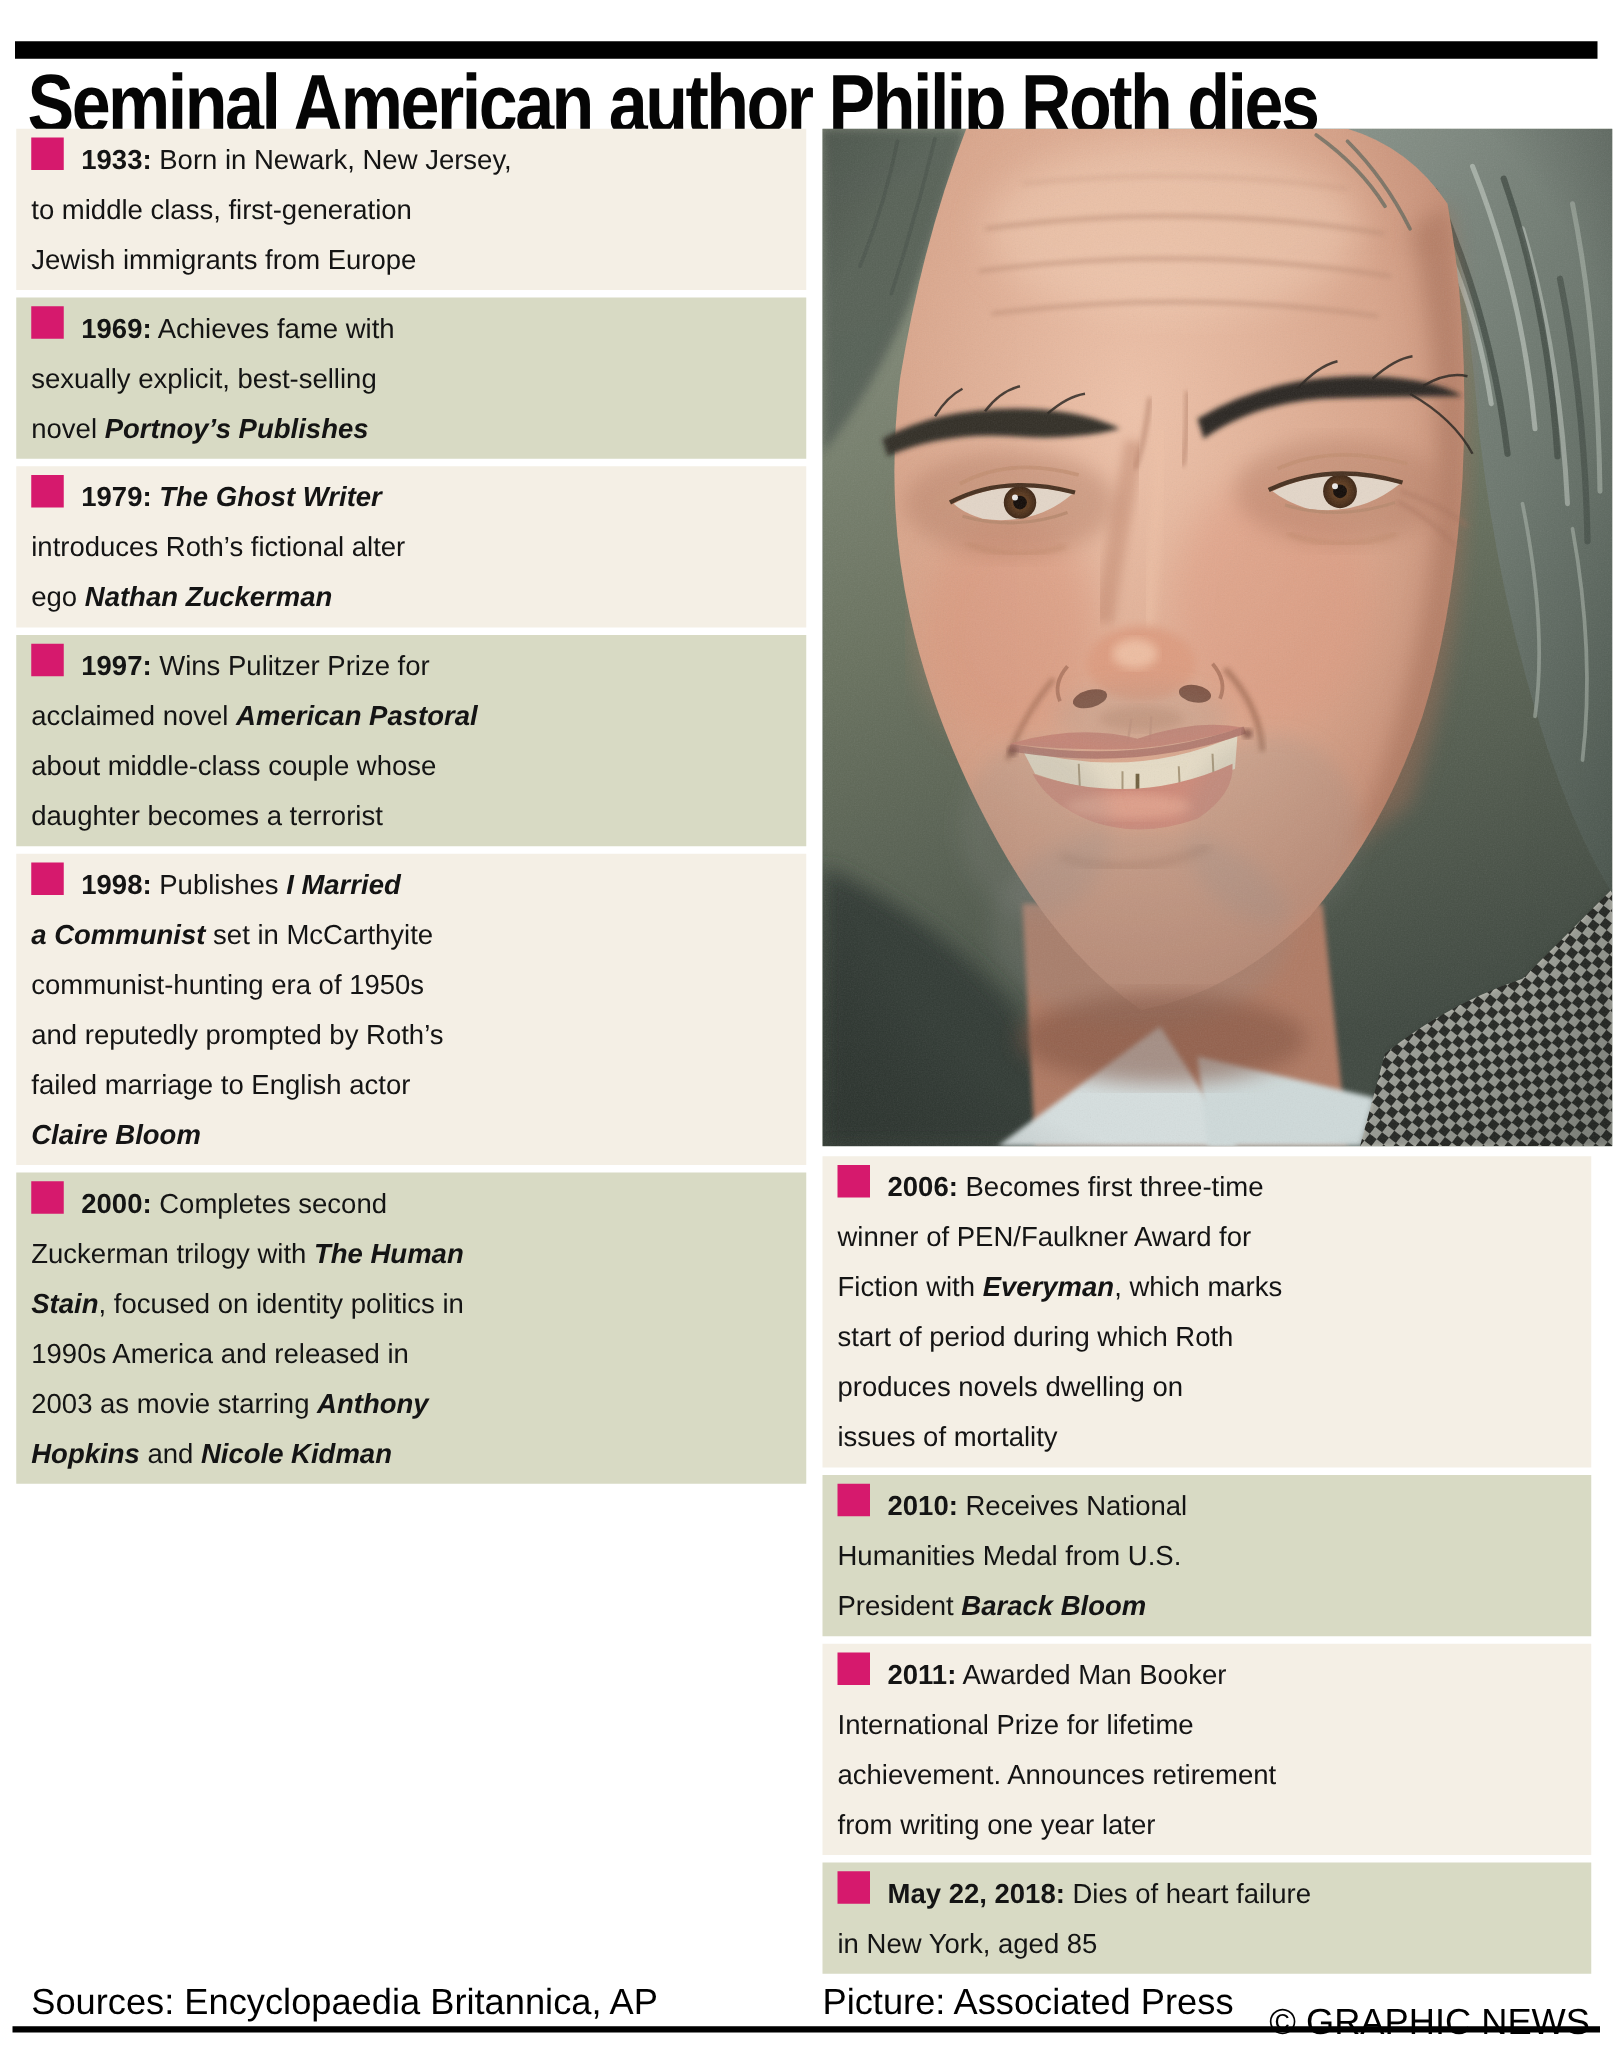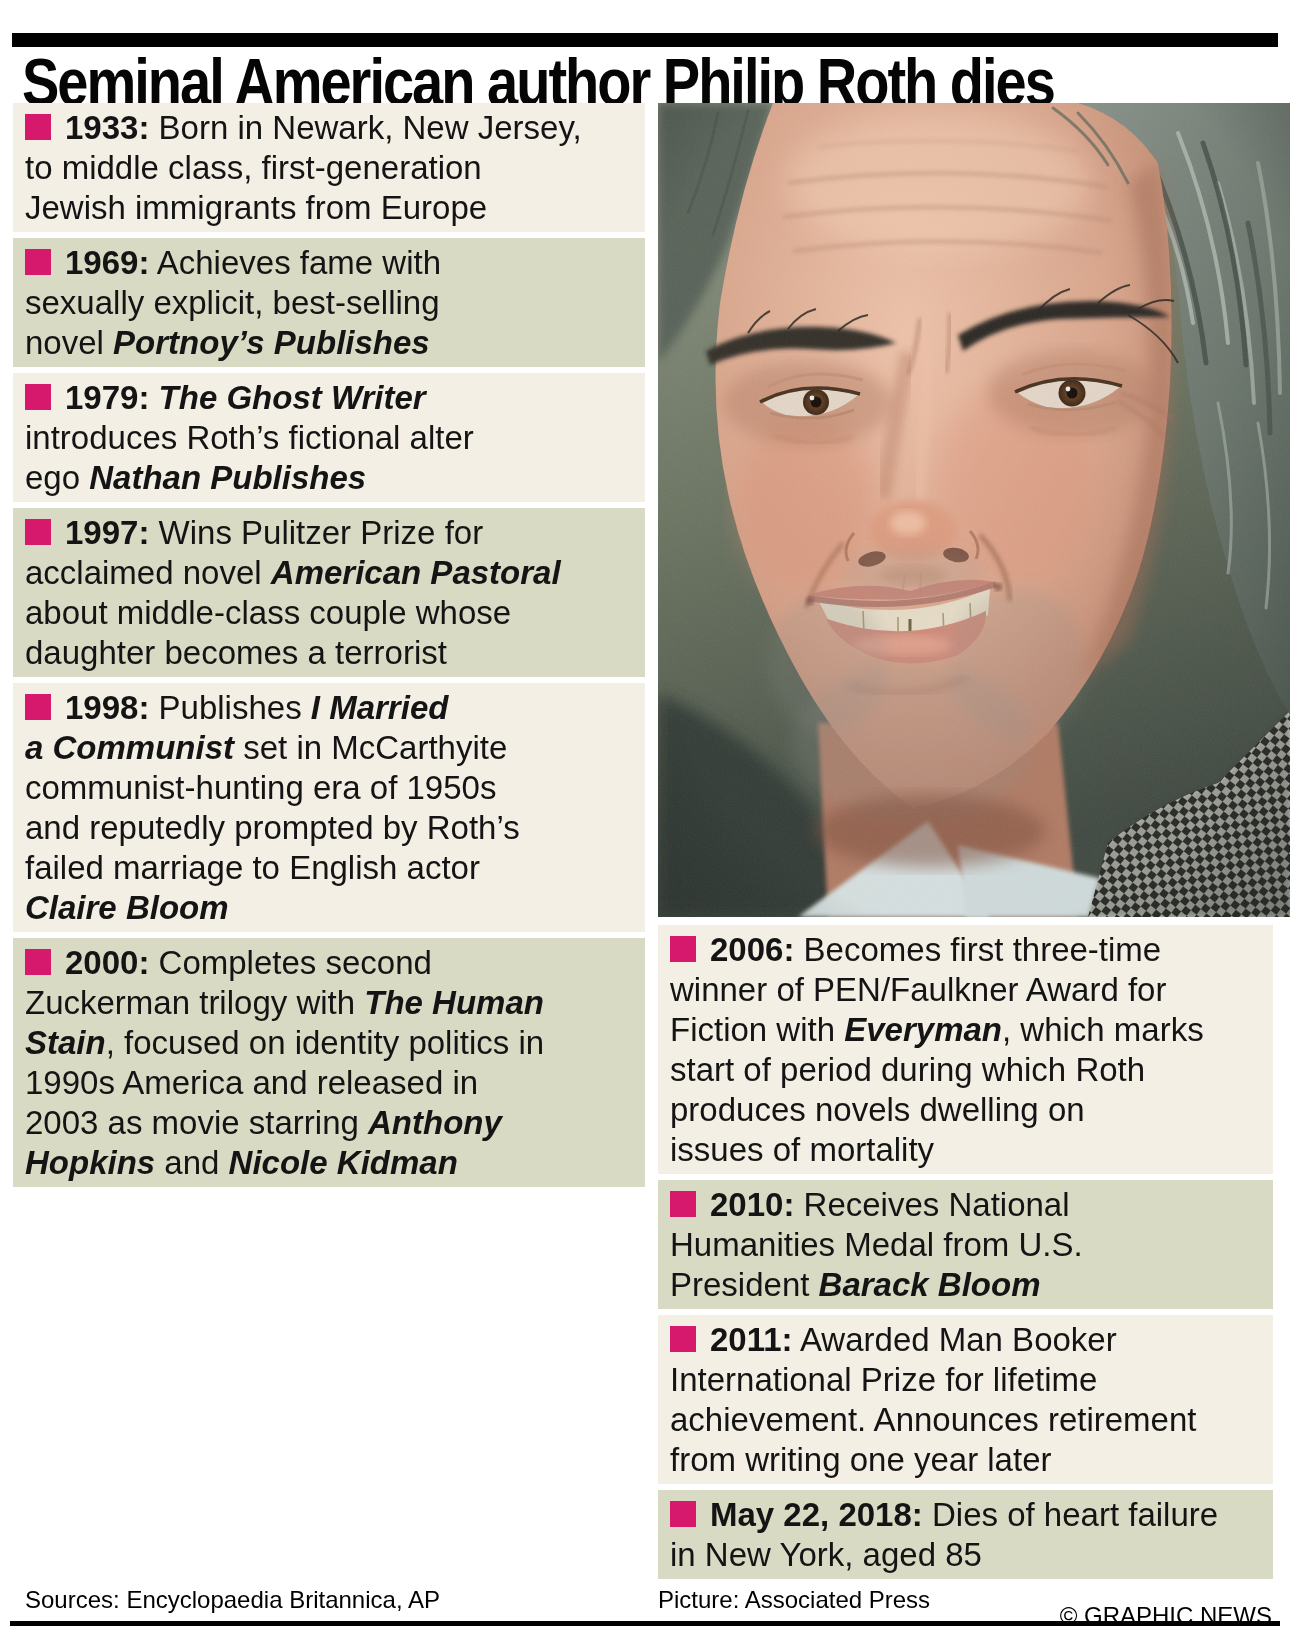--- a/index.html
+++ b/index.html
@@ -4,48 +4,48 @@
 <style>
   html,body{margin:0;padding:0;background:#ffffff;}
   body{width:1290px;height:1636px;position:relative;font-family:"Liberation Sans",sans-serif;color:var(--text,#141414);}
   :root{--accent:#d6196d;--cream:#f4efe5;--olive:#d8dac4;--text:#141414;}
   .page{position:absolute;inset:0;overflow:hidden;text-decoration:underline;}
   .top-rule{position:absolute;left:12px;top:33px;width:1266px;height:14px;background:#000;}
   .title{position:absolute;left:22px;top:44px;margin:0;font-size:56px;font-weight:bold;letter-spacing:-2px;color:#050505;transform:scaleY(1.18);transform-origin:left top;white-space:nowrap;}
   .col{position:absolute;top:103px;}
   .col-left{left:13px;width:632px;}
   .col-right{left:658px;width:632px;}
-  .entry{padding:5px 10px 4px 12px;margin-bottom:6px;font-size:33px;line-height:40px;}
+  .entry{padding:5px 10px 4px 12px;margin-bottom:6px;font-size:22px;line-height:40px;}
   .entry.cream{background:var(--cream);}
   .entry.olive{background:var(--olive);}
   .col-right .entry{width:615px;box-sizing:border-box;}
   .bullet{display:inline-block;width:26px;height:26px;background:var(--accent);margin-right:14px;vertical-align:-1px;}
   .seg-b{font-weight:bold;}
   .seg-bi{font-weight:bold;font-style:italic;}
   .photo{width:632px;height:814px;margin-bottom:8px;position:relative;overflow:hidden;background:#6a7366;}
   .photo svg{display:block;}
-  .footer{position:absolute;top:1586px;left:0;width:1290px;height:34px;font-size:24px;color:#000;}
+  .footer{position:absolute;top:1586px;left:0;width:1290px;height:34px;font-size:29px;color:#000;}
   .footer .src{position:absolute;left:25px;top:0;}
   .footer .pic{position:absolute;left:658px;top:0;}
   .footer .cop{position:absolute;right:18px;top:16px;}
   .bottom-rule{position:absolute;left:10px;top:1621px;width:1270px;height:5px;background:#000;}
 </style>
 </head>
 <body>
 
 <div class="page">
 
   <div class="top-rule"></div>
 
   <h1 class="title">Seminal American author Philip Roth dies</h1>
 
   <div class="col col-left" id="col-left">
       <div class="entry cream"><span class="bullet"></span><span class="seg-b">1933:</span><span class="seg-n"> Born in Newark, New Jersey,<br>to middle class, first-generation<br>Jewish immigrants from Europe</span></div>
       <div class="entry olive"><span class="bullet"></span><span class="seg-b">1969:</span><span class="seg-n"> Achieves fame with<br>sexually explicit, best-selling<br>novel </span><span class="seg-bi">Portnoy’s Publishes</span></div>
-      <div class="entry cream"><span class="bullet"></span><span class="seg-b">1979: </span><span class="seg-bi">The Ghost Writer</span><span class="seg-n"><br>introduces Roth’s fictional alter<br>ego </span><span class="seg-bi">Nathan Publishes</span></div>
+      <div class="entry cream"><span class="bullet"></span><span class="seg-b">1979: </span><span class="seg-bi">The Ghost Writer</span><span class="seg-n"><br>introduces Roth’s fictional alter<br>ego </span><span class="seg-bi">Nathan Zuckerman</span></div>
       <div class="entry olive"><span class="bullet"></span><span class="seg-b">1997:</span><span class="seg-n"> Wins Pulitzer Prize for<br>acclaimed novel </span><span class="seg-bi">American Pastoral</span><span class="seg-n"><br>about middle-class couple whose<br>daughter becomes a terrorist</span></div>
       <div class="entry cream"><span class="bullet"></span><span class="seg-b">1998:</span><span class="seg-n"> Publishes </span><span class="seg-bi">I Married<br>a Communist</span><span class="seg-n"> set in McCarthyite<br>communist-hunting era of 1950s<br>and reputedly prompted by Roth’s<br>failed marriage to English actor<br></span><span class="seg-bi">Claire Bloom</span></div>
       <div class="entry olive"><span class="bullet"></span><span class="seg-b">2000:</span><span class="seg-n"> Completes second<br>Zuckerman trilogy with </span><span class="seg-bi">The Human<br>Stain</span><span class="seg-n">, focused on identity politics in<br>1990s America and released in<br>2003 as movie starring </span><span class="seg-bi">Anthony<br>Hopkins</span><span class="seg-n"> and </span><span class="seg-bi">Nicole Kidman</span></div>
     </div>
 
   <div class="col col-right">
     <div class="photo">
       <svg viewBox="0 0 632 814" width="632" height="814" role="img">
         <defs>
           <linearGradient id="bgG" x1="0" y1="0" x2="0.25" y2="1">

